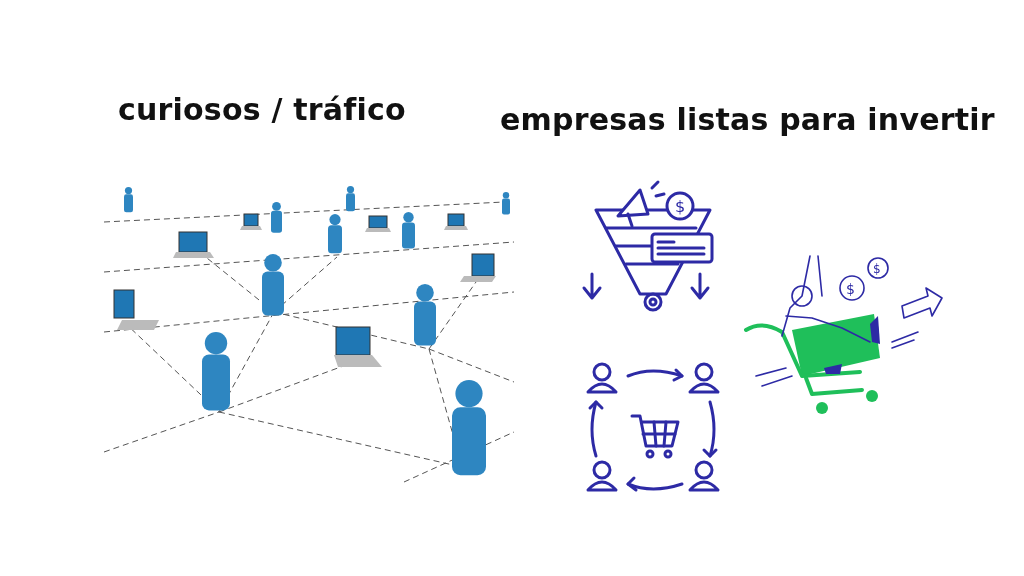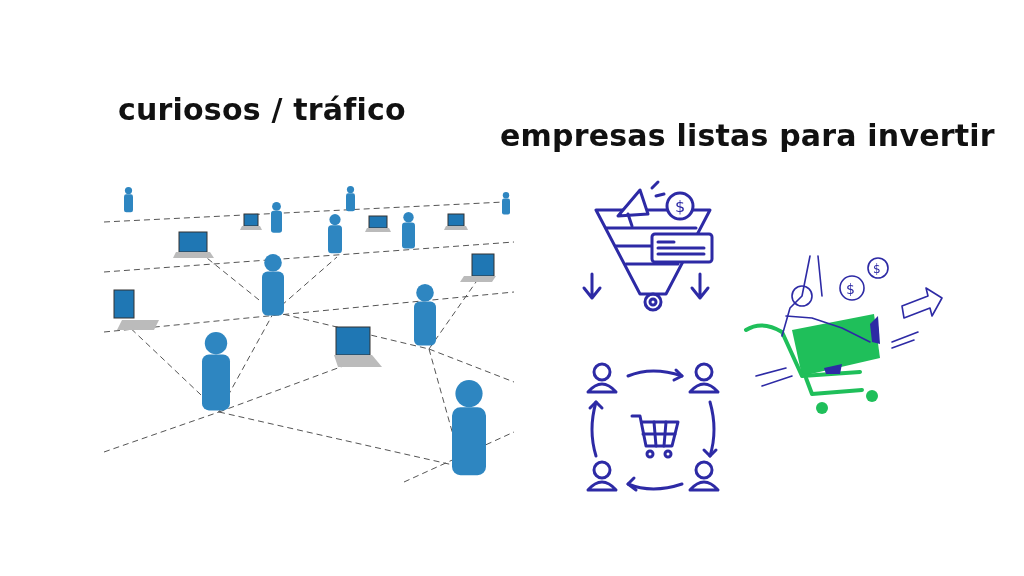--- a/index.html
+++ b/index.html
@@ -1,19 +1,19 @@
 <!DOCTYPE html>
 <html><head>
   <meta charset="utf-8">
   <style>
     html, body { margin: 0; padding: 0; }
     body { width: 1024px; height: 576px; background: #ffffff; position: relative; overflow: hidden; font-family: "DejaVu Sans", sans-serif; }
     .title { position: absolute; font-weight: bold; color: #111111; font-size: 30px; letter-spacing: 0.2px; white-space: nowrap; }
     #t-left { left: 118px; top: 92px; }
-    #t-right { left: 500px; top: 118px; }
+    #t-right { left: 500px; top: 102px; }
     .panel { position: absolute; }
     #network { left: 104px; top: 182px; width: 410px; height: 306px; }
     #funnel { left: 578px; top: 176px; width: 150px; height: 148px; }
     #cycle { left: 582px; top: 360px; width: 150px; height: 140px; }
     #cart { left: 742px; top: 246px; width: 210px; height: 176px; }
     svg { display: block; }
   </style>
 </head>
 <body>
 

